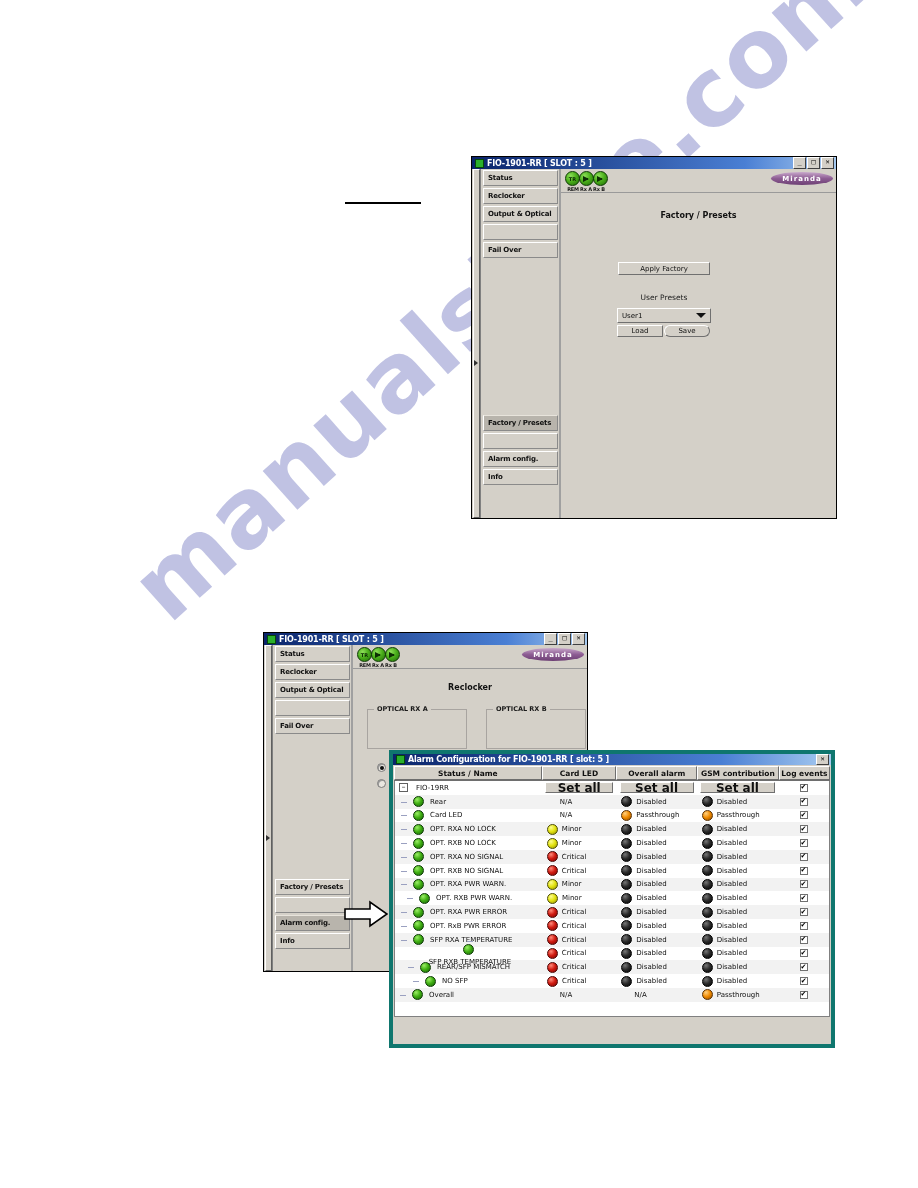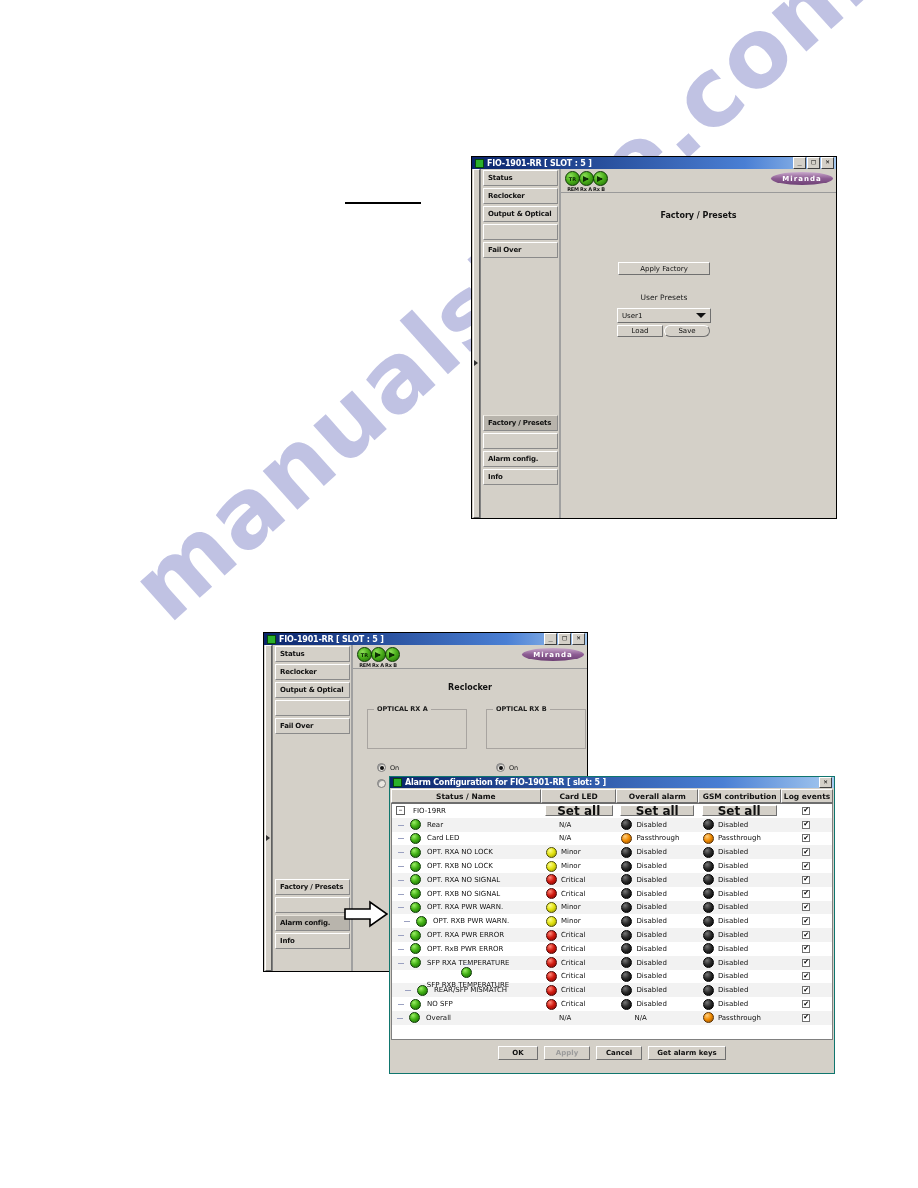--- a/index.html
+++ b/index.html
@@ -105,21 +105,21 @@
        font-family:"DejaVu Sans",sans-serif;margin-top:44px;}
   .rdot{width:7px;height:7px;border-radius:50%;background:#e9e6e0;
        border:1px solid #7a7a7a;box-shadow:inset 1px 1px 0 #9a9a9a;position:relative;}
   .rdot.on:after{content:"";position:absolute;left:1.5px;top:1.5px;
        width:4px;height:4px;border-radius:50%;background:#101010;}
 
   
   .bigarrow{position:absolute;}
 
   
-  .alarm{position:absolute;background:#d4d0c8;border:1px solid #0f766e;box-sizing:border-box;margin-top:26px;}
+  .alarm{position:absolute;background:#d4d0c8;border:4px solid #0f766e;box-sizing:border-box;}
   .al-head{display:flex;border-bottom:1px solid #6e6e6e;}
   .al-hcell{background:#d4d0c8;border-top:1px solid #fff;border-left:1px solid #fff;
        border-right:1px solid #6e6e6e;border-bottom:1px solid #6e6e6e;
        font-size:7.5px;font-weight:700;color:#101010;text-align:center;
        font-family:"DejaVu Sans",sans-serif;line-height:13px;height:14px;
        box-sizing:border-box;overflow:hidden;white-space:nowrap;}
   .al-grid{background:#fff;position:relative;}
   .al-row{display:flex;height:13.8px;align-items:center;box-sizing:border-box;}
   .al-row.odd{background:#f2f2f2;}
   .al-row.even{background:#ffffff;}
@@ -686,21 +686,21 @@
         </div>
         <div class="c-val" style="width: 83px; padding-left: 5px;">
           <span class="dot black"></span>
           <span>Disabled</span>
         </div>
         <div class="c-val" style="width: 52px; justify-content: center;">
           <span class="chk">✔</span>
         </div>
       </div>
       <div class="al-row even">
-        <div class="c-name" style="width: 150px; padding-left: 0px; gap: 3px;">
+        <div class="c-name" style="width: 150px; padding-left: 12px; gap: 3px;">
           <span class="tree-v"></span>
           <span class="dot green"></span>
           <span style="margin-left: 3px;">NO SFP</span>
         </div>
         <div class="c-val" style="width: 76px; padding-left: 5px;">
           <span class="dot red"></span>
           <span>Critical</span>
         </div>
         <div class="c-val" style="width: 82px; padding-left: 5px;">
           <span class="dot black"></span>
@@ -732,19 +732,13 @@
           <span class="dot orange"></span>
           <span>Passthrough</span>
         </div>
         <div class="c-val" style="width: 52px; justify-content: center;">
           <span class="chk">✔</span>
         </div>
       </div>
     </div>
 
 
-  <div class="al-btns" style="margin-top:6px;">
-    <div class="btn" style="width:40px;height:14px;font-weight:700;">OK</div>
-    <div class="btn" style="width:46px;height:14px;color:#9a9a9a;font-weight:700;">Apply</div>
-    <div class="btn" style="width:46px;height:14px;font-weight:700;">Cancel</div>
-    <div class="btn" style="width:78px;height:14px;font-weight:700;">Get alarm keys</div>
-  </div>
 </div>
 
 </body></html>

